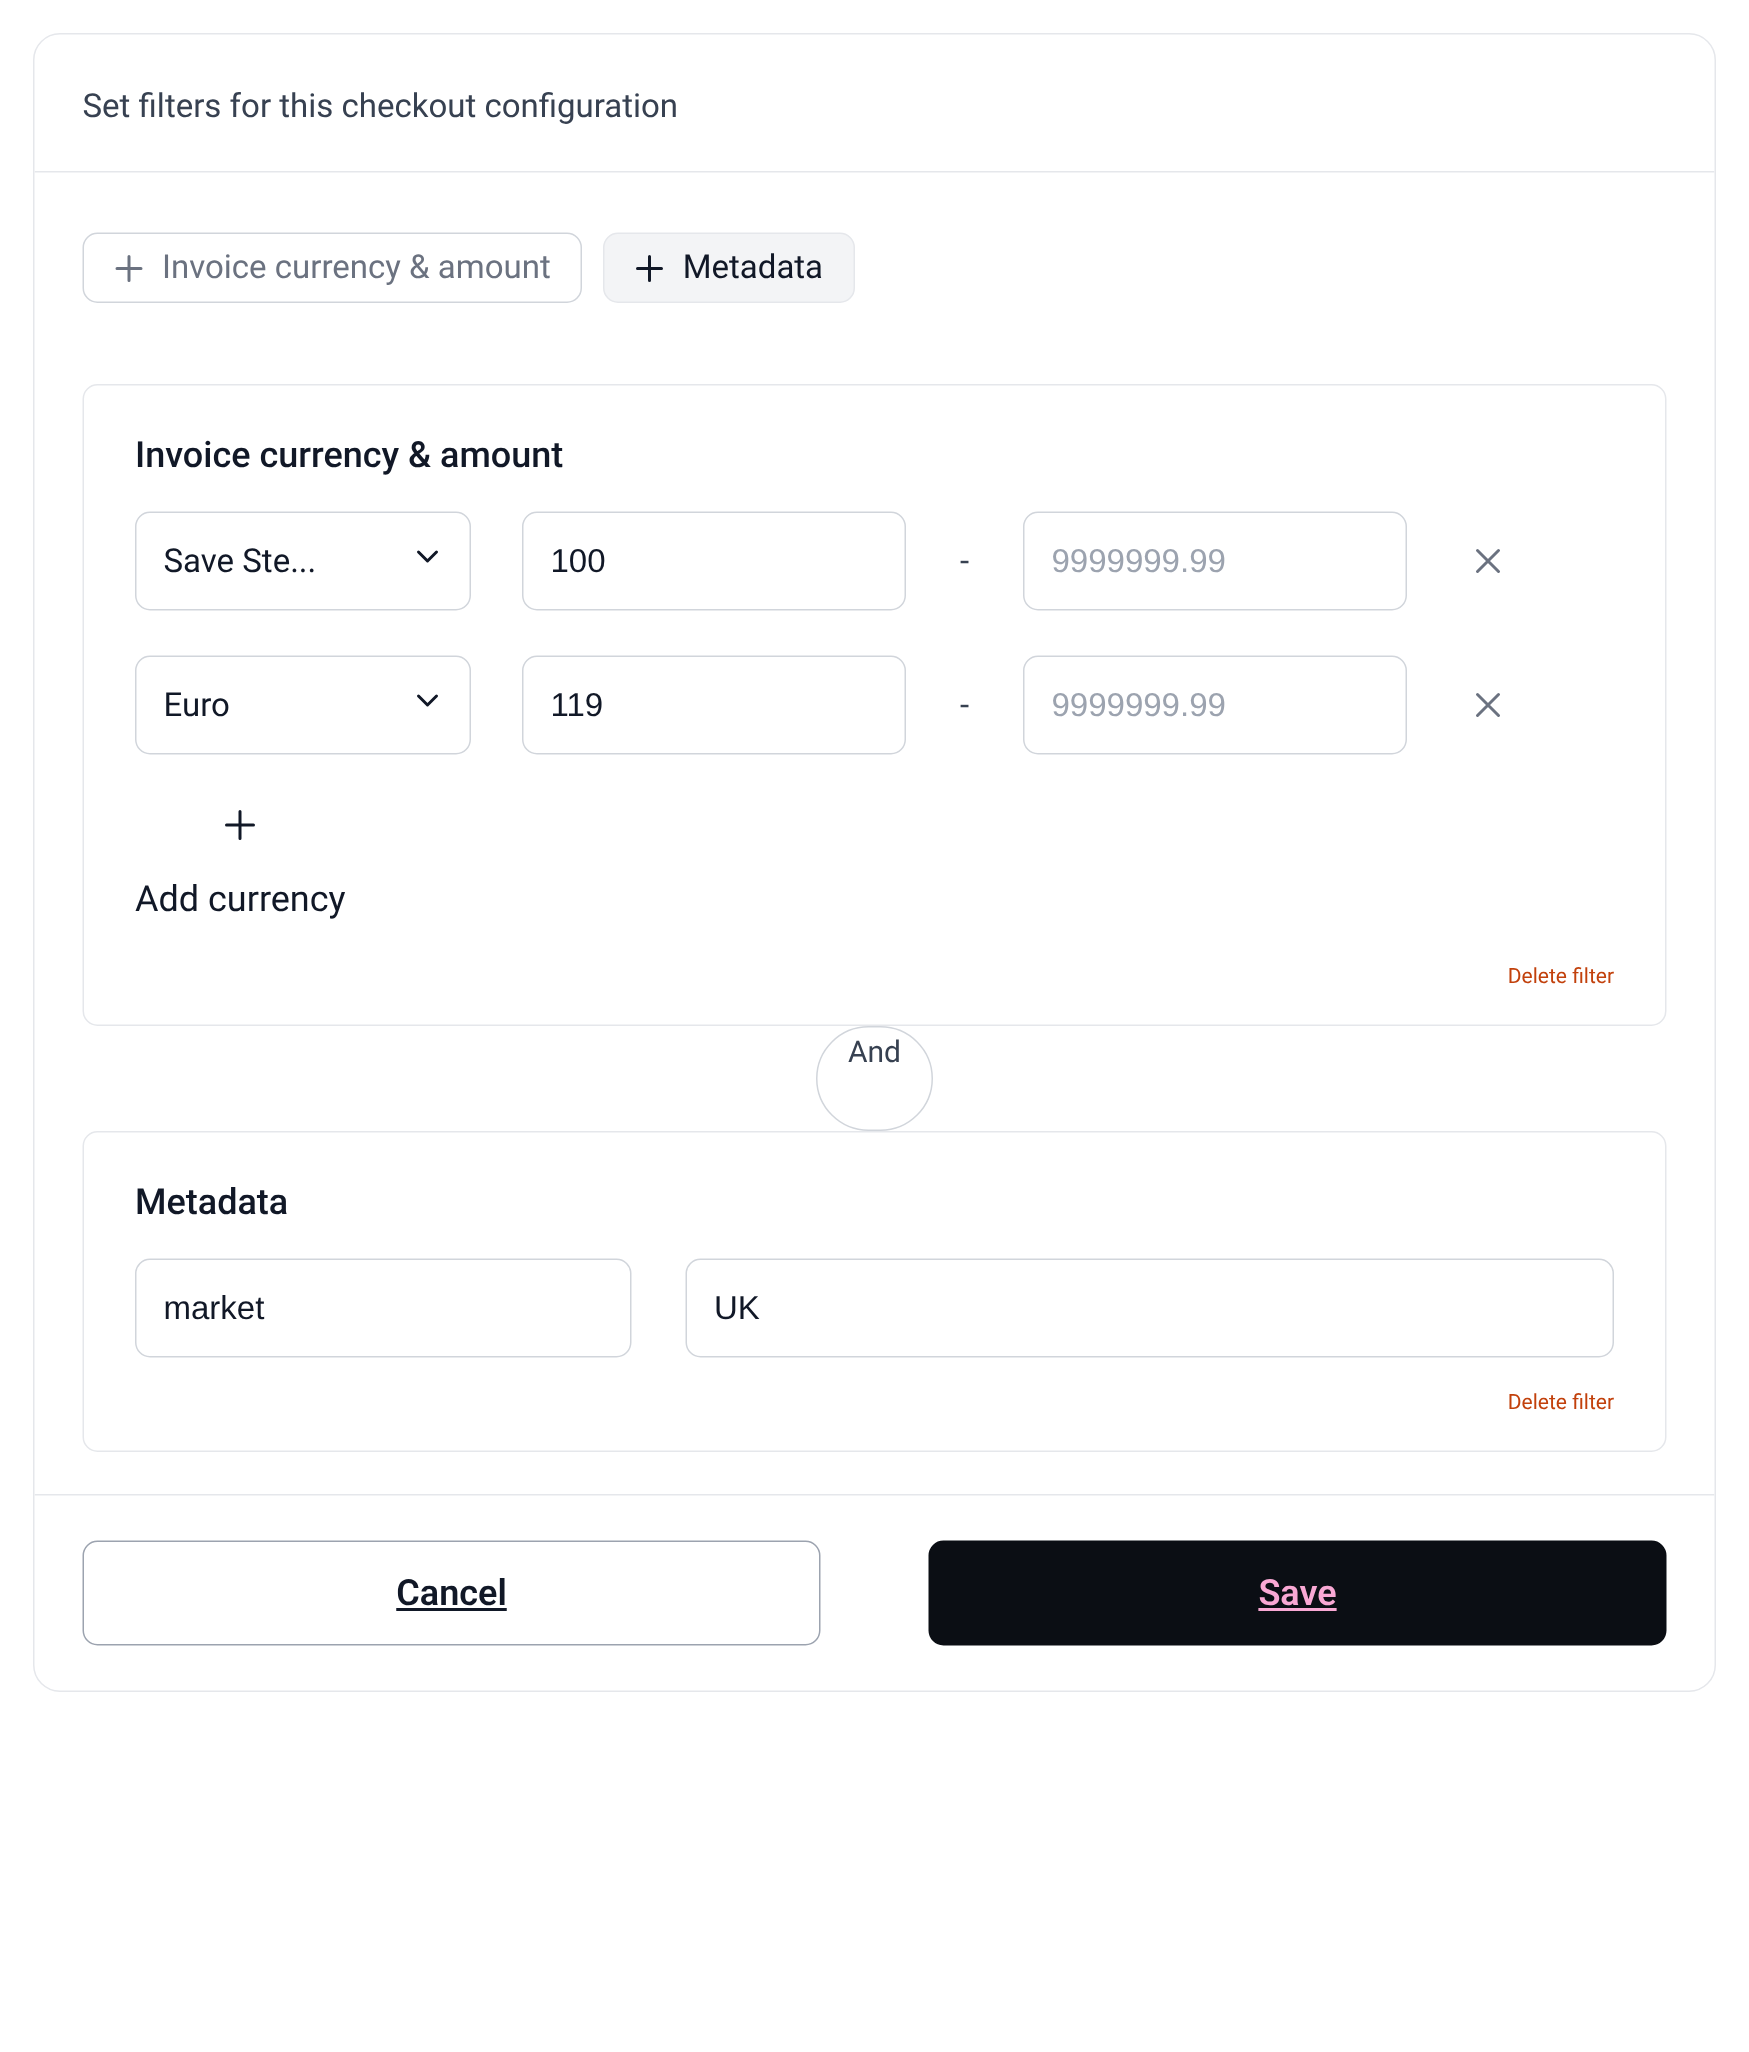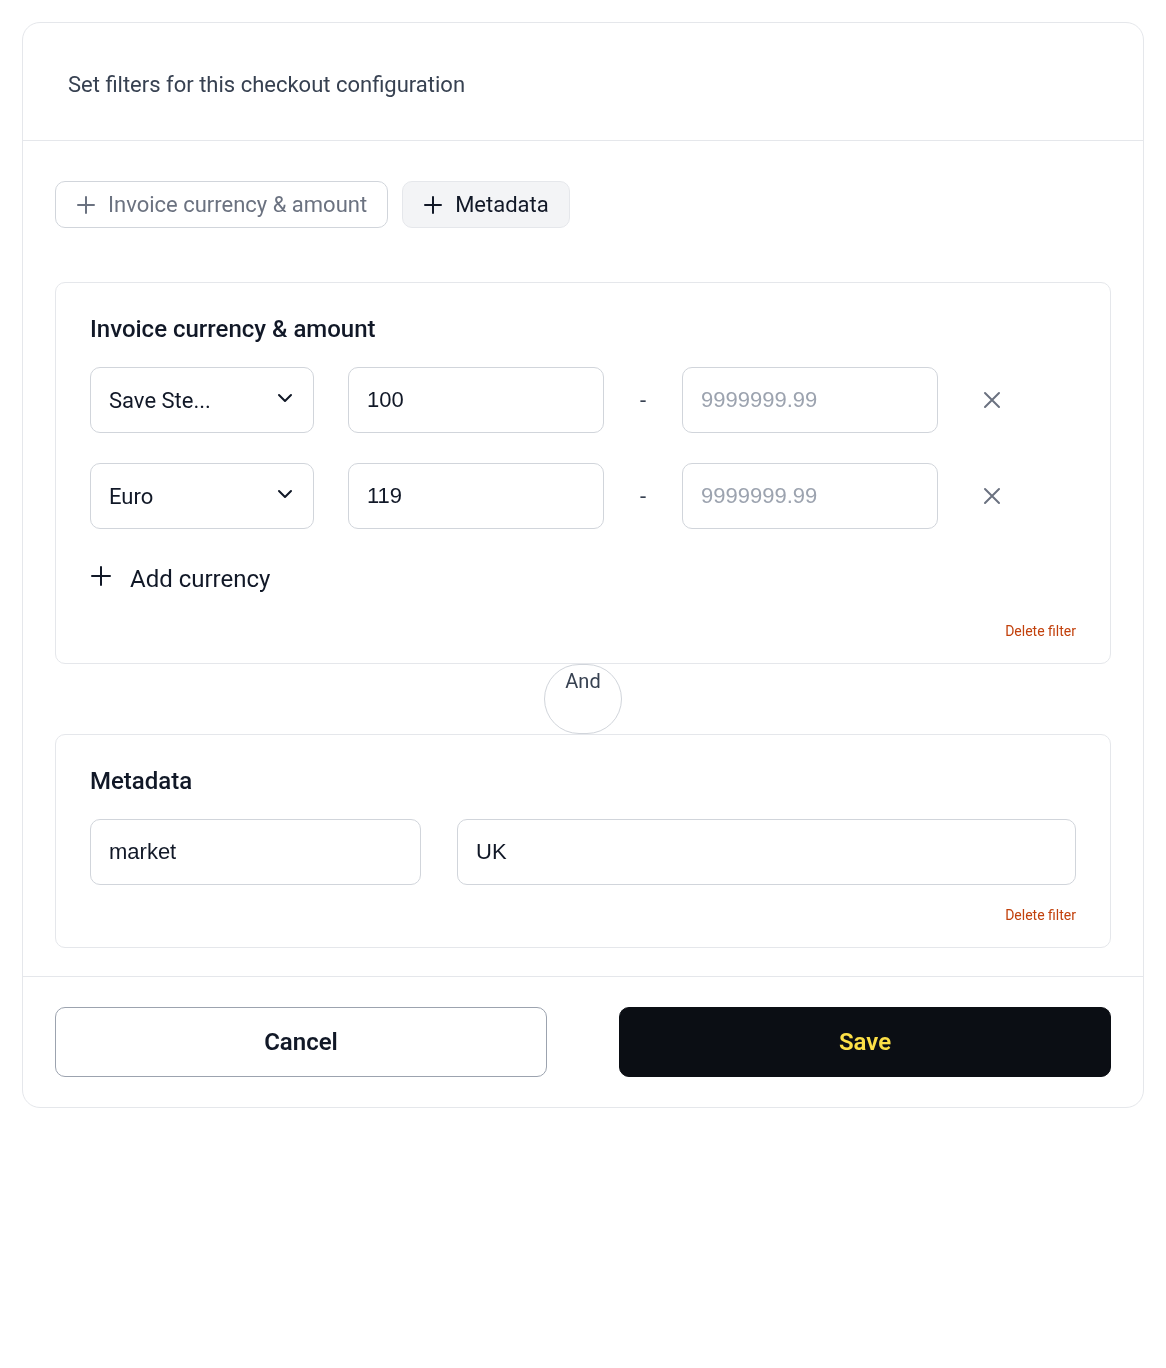--- a/index.html
+++ b/index.html
@@ -4,21 +4,21 @@
 <style>
   * { box-sizing: border-box; }
   html, body { margin:0; padding:0; background:#fff; font-family: -apple-system, BlinkMacSystemFont, "Segoe UI", Roboto, Helvetica, Arial, sans-serif; color:#0f172a; }
   .page { width:1166px; min-height:1368px; padding:22px; }
   .panel {
     width:100%; border:1px solid #e5e7eb; border-radius:18px; background:#fff;
     overflow:hidden;
   }
   .panel-header { padding:36px 32px 30px 32px; border-bottom:1px solid #e5e7eb; }
   .panel-title { font-size:32px; font-weight:700; margin:0 0 14px 0; letter-spacing:-0.2px; }
-  .panel-subtitle { font-size:22px; color:#374151; margin:13px; }
+  .panel-subtitle { font-size:22px; color:#374151; margin:0; }
   .panel-body { padding:40px 32px 28px 32px; }
 
   .filter-chips { display:flex; gap:14px; margin-bottom:54px; }
   .chip {
     display:inline-flex; align-items:center; gap:12px;
     border:1px solid #d1d5db; border-radius:10px; padding:10px 20px;
     font-size:22px; color:#6b7280; background:#fff; cursor:pointer;
   }
   .chip.active { background:#f3f4f6; border-color:#e5e7eb; color:#111827; }
   .chip .plus { display:inline-flex; }
@@ -43,21 +43,21 @@
 
   .num-input {
     width:256px; height:66px; border:1px solid #d1d5db; border-radius:10px;
     padding:0 18px; font-size:22px; color:#111827; background:#fff;
   }
   .num-input::placeholder { color:#9ca3af; }
   .dash { width:10px; text-align:center; font-size:22px; color:#374151; }
   .icon-btn { width:40px; height:40px; display:inline-flex; align-items:center; justify-content:center; cursor:pointer; }
   .icon-btn svg { display:block; }
 
-  .add-currency { display:inline-flex; align-items:center; gap:18px; font-size:24px; color:#111827; cursor:pointer; margin-top:6px; }
+  .add-currency { display:inline-flex; align-items:center; gap:18px; font-size:24px; color:#111827; cursor:pointer; margin-top:6px;flex-direction:column; }
   .delete-link { position:static; display:block; text-align:right; color:#c2410c; font-size:14px; cursor:pointer; margin-top:30px; }
   .delete-link.sm { margin-top:22px; }
 
   .connector-wrap { display:flex; justify-content:center; }
   .connector-line-top, .connector-line-bottom {
     position:absolute; left:50%; width:1px; background:#e5e7eb;
   }
   .connector-line-top { top:0; height:17px; }
   .connector-line-bottom { bottom:0; height:17px; }
   .connector-badge {
@@ -69,24 +69,24 @@
   .text-input {
     height:66px; border:1px solid #d1d5db; border-radius:10px; padding:0 18px;
     font-size:22px; color:#111827; background:#fff;
   }
   .text-input.key { width:331px; }
   .text-input.val { width:400px; flex:1 1 auto; }
 
   .panel-footer { border-top:1px solid #e5e7eb; padding:30px 32px; display:flex; gap:28px; }
   .btn {
     flex:1 1 0; height:70px; border-radius:10px; font-size:24px; font-weight:600;
-    display:flex; align-items:center; justify-content:center; cursor:pointer;
+    display:flex; align-items:center; justify-content:center; cursor:pointer;text-decoration:underline;
   }
   .btn.secondary { border:1px solid #9ca3af; background:#fff; color:#111827; }
-  .btn.primary { border:1px solid #0b0e14; background:#0b0e14; color:#fde047;margin-left:44px; }
+  .btn.primary { border:1px solid #0b0e14; background:#0b0e14; color:#f9a8d4;margin-left:44px; }
 </style>
 </head>
 <body>
 
 <div class="page">
   <div class="panel">
 
     <div class="panel-header">
       <p class="panel-subtitle">Set filters for this checkout configuration</p>
     </div>

